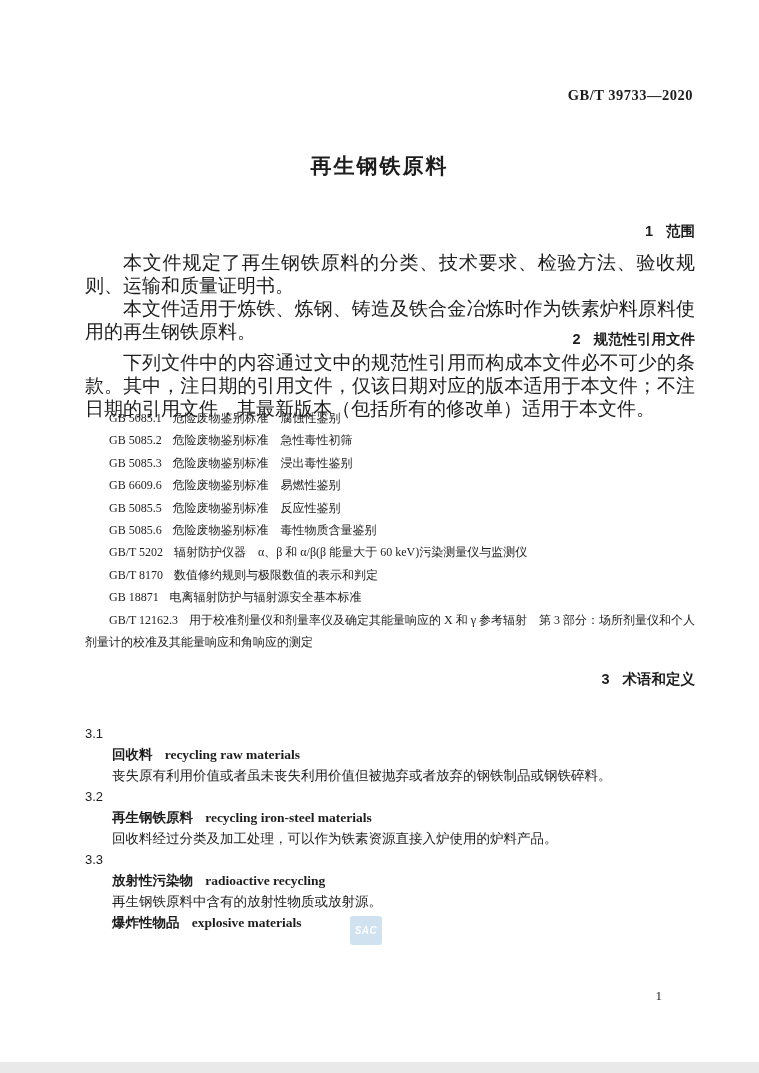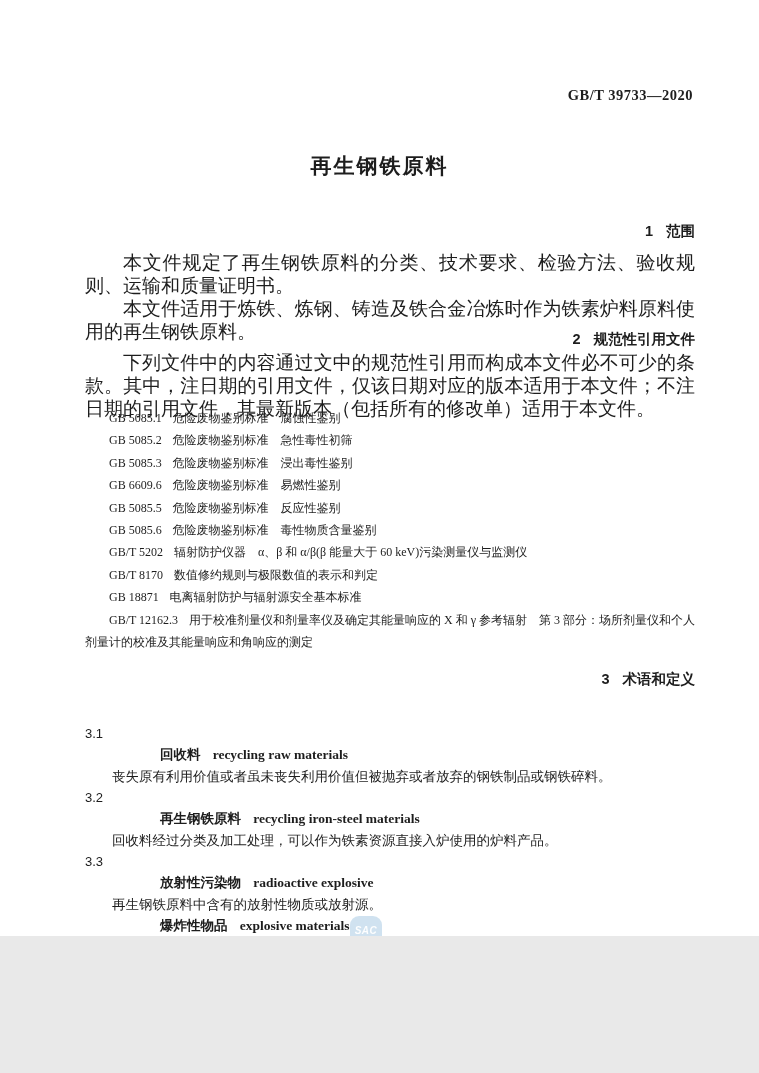--- a/index.html
+++ b/index.html
@@ -1,19 +1,19 @@
 <!DOCTYPE html>
 <html><head>
 <meta charset="utf-8">
 <style>
   html,body { margin:0; padding:0; background:#e9e9e9; }
   .page {
     position: relative;
     width: 759px;
-    height: 936px;
+    height: 1062px;
     margin: 0 auto;
     background: #ffffff;
     font-family: "Liberation Serif", "DejaVu Serif", serif;
     color: #1d1d1d;
     overflow: hidden;
   }
   .abs { position: absolute; }
   .doc-code {
     top: 87px;
     right: 66px;
@@ -70,38 +70,37 @@
     right: 64px;
     font-size: 13.5px;
     line-height: 21px;
   }
   .term-num {
     font-family: "Liberation Sans", "DejaVu Sans", sans-serif;
     font-size: 13px;
   }
   .term-line { padding-left: 2em; }
   .term-zh {
-    font-family: Liberation Mono, monospace;
+    font-family: Liberation Sans, sans-serif;
     font-weight: bold;
-    margin-left: 48px;
   }
   .term-en { font-weight: bold; margin-left: 0.9em; }
   .term-def { padding-left: 2em; }
   .page-number {
     top: 988px;
     right: 97px;
     font-size: 13px;
   }
   .watermark {
     top: 916px;
     left: 350px;
     width: 32px;
     height: 29px;
     background: rgba(150, 190, 222, 0.45);
-    border-radius: 9px;
+    border-radius: 3px;
     color: rgba(255,255,255,0.95);
     font-family: "Liberation Sans", "DejaVu Sans", sans-serif;
     font-size: 10px;
     font-weight: bold;
     font-style: italic;
     display: flex;
     align-items: center;
     justify-content: center;
     letter-spacing: 0.5px;
   }
@@ -156,21 +155,21 @@
       <div class="term-line"><span class="term-zh">回收料</span><span class="term-en">recycling raw materials</span></div>
       <div class="term-def">丧失原有利用价值或者虽未丧失利用价值但被抛弃或者放弃的钢铁制品或钢铁碎料。</div>
     </div>
     <div class="term-entry">
       <div class="term-num">3.2</div>
       <div class="term-line"><span class="term-zh">再生钢铁原料</span><span class="term-en">recycling iron-steel materials</span></div>
       <div class="term-def">回收料经过分类及加工处理，可以作为铁素资源直接入炉使用的炉料产品。</div>
     </div>
     <div class="term-entry">
       <div class="term-num">3.3</div>
-      <div class="term-line"><span class="term-zh">放射性污染物</span><span class="term-en">radioactive explosive</span></div>
+      <div class="term-line"><span class="term-zh">放射性污染物</span><span class="term-en">radioactive recycling</span></div>
       <div class="term-def">再生钢铁原料中含有的放射性物质或放射源。</div>
     </div>
     <div class="term-entry">
       <div class="term-line"><span class="term-zh">爆炸性物品</span><span class="term-en">explosive materials</span></div>
     </div>
   </div>
 
   <div class="abs watermark">SAC</div>
 
   <div class="abs page-number">1</div>

